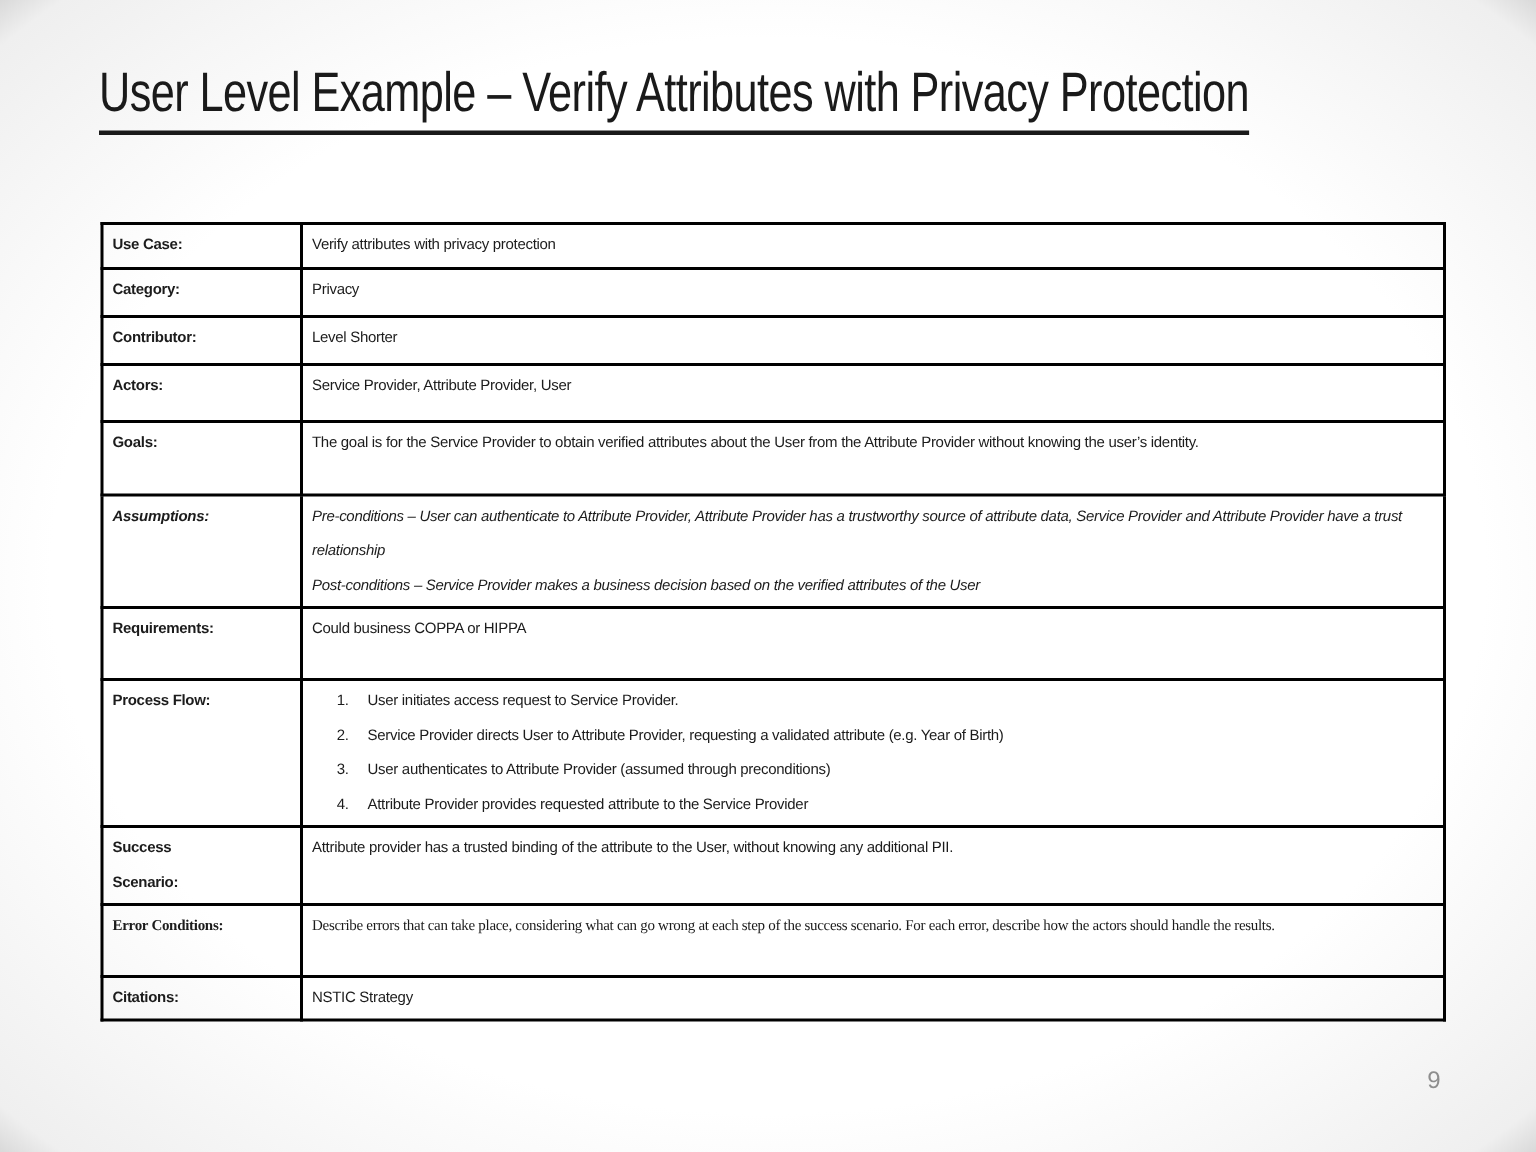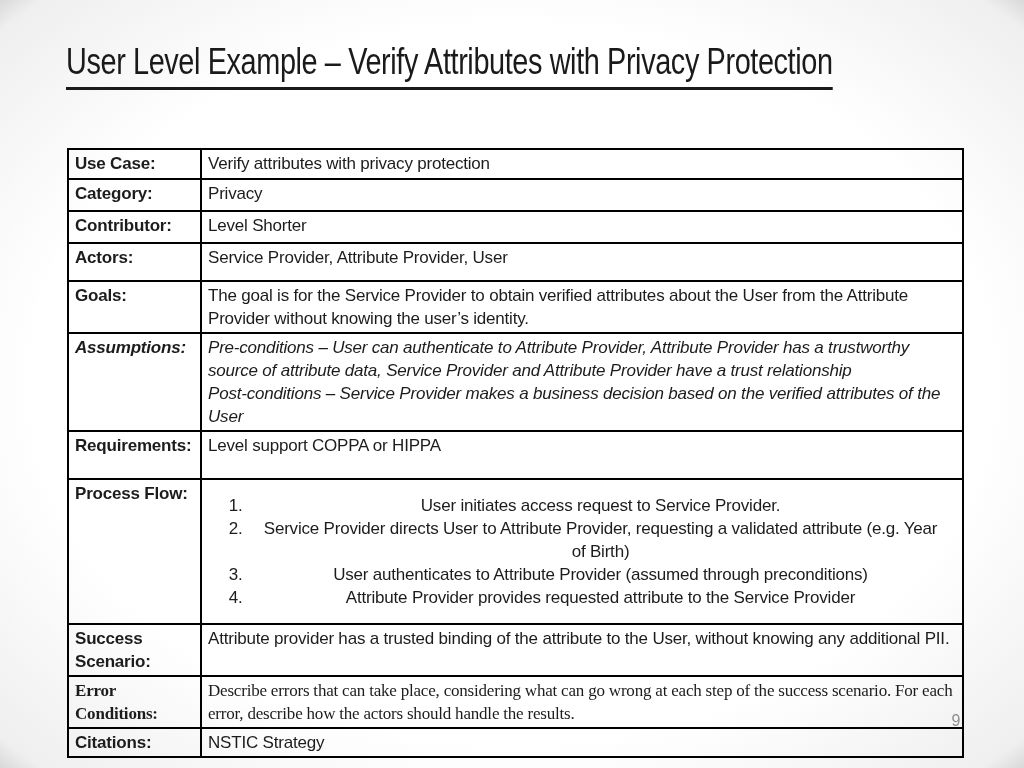--- a/index.html
+++ b/index.html
@@ -37,21 +37,21 @@
     left: 67px;
     top: 148px;
     width: 897px;
     border-collapse: collapse;
     table-layout: fixed;
   }
   table.uc-table td {
     border: 2px solid #000000;
     vertical-align: top;
     padding: 2px 6px;
-    font-size: 17px;
+    font-size: 10px;
     letter-spacing: -0.2px;
     line-height: 23px;
     color: #1c1c1c;
   }
   td.label {
     width: 133px;
     font-weight: bold;
     white-space: pre-line;
   }
   td.content p { margin: 0; }
@@ -61,24 +61,23 @@
   tr:nth-child(3)  { height: 32px; }
   tr:nth-child(4)  { height: 38px; }
   tr:nth-child(5)  { height: 49px; }
   tr:nth-child(6)  { height: 71px; font-style: italic; }
   tr:nth-child(7)  { height: 48px; }
   tr:nth-child(8)  { height: 96px; }
   tr:nth-child(9)  { height: 47px; }
   tr:nth-child(10) { height: 48px; font-family: Liberation Serif, serif; }
   tr:nth-child(11) { height: 26px; margin-left: 40px; }
   ol.process-list {
-    margin: 12px;
+    margin: 0;
     padding-left: 27px;
     list-style: decimal outside;
-    text-align: center;
   }
   ol.process-list li {
     padding-left: 10px;
     line-height: 23px;
   }
   .page-number {
     position: absolute;
     left: 944px;
     top: 712px;
     width: 24px;
@@ -129,21 +128,21 @@
       <tr>
         <td class="label">Assumptions:</td>
         <td class="content">
           <p>Pre-conditions – User can authenticate to Attribute Provider,  Attribute Provider has a trustworthy source of attribute data, Service Provider and Attribute Provider have a trust relationship</p>
           <p>Post-conditions – Service Provider makes a business decision based on the verified attributes of the User</p>
         </td>
       </tr>
       <tr>
         <td class="label">Requirements:</td>
         <td class="content">
-          <p>Level support COPPA or HIPPA</p>
+          <p>Could business COPPA or HIPPA</p>
         </td>
       </tr>
       <tr>
         <td class="label">Process Flow:</td>
         <td class="content">
           <ol class="process-list">
             <li>User initiates access request to Service Provider.</li>
             <li>Service Provider directs User to Attribute Provider, requesting a validated attribute (e.g. Year of Birth)</li>
             <li>User authenticates to Attribute Provider (assumed through preconditions)</li>
             <li>Attribute Provider provides requested attribute to the Service Provider</li>

